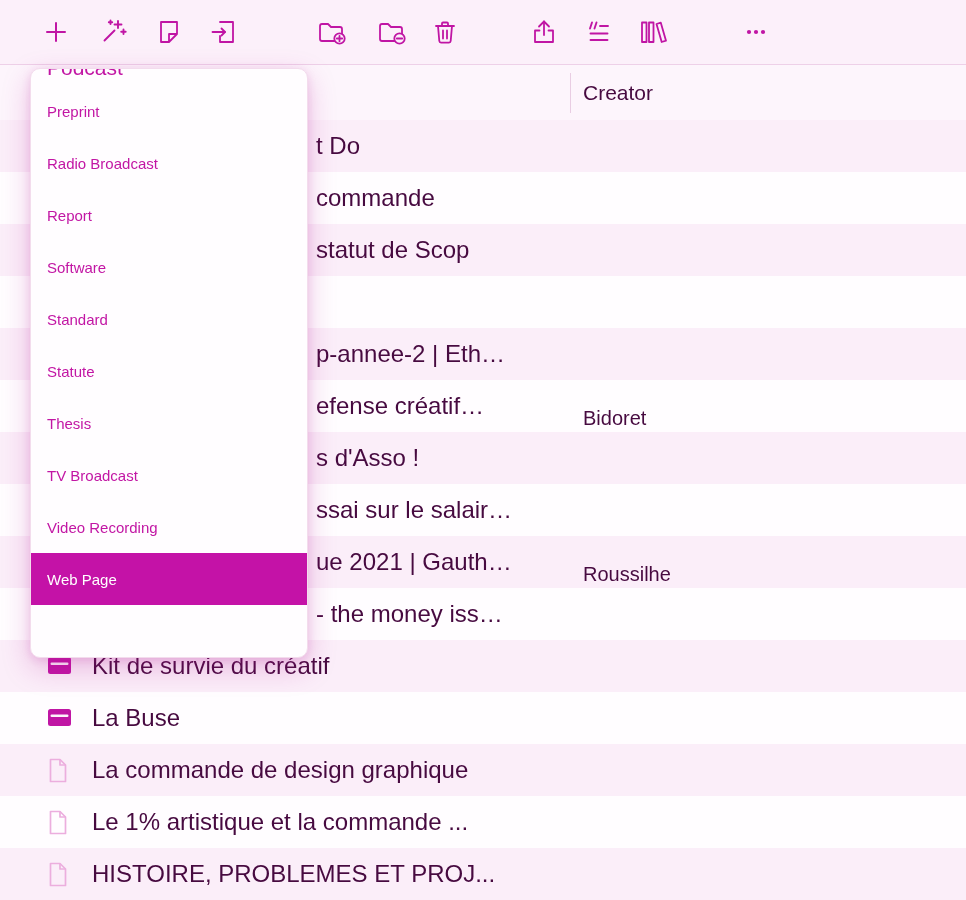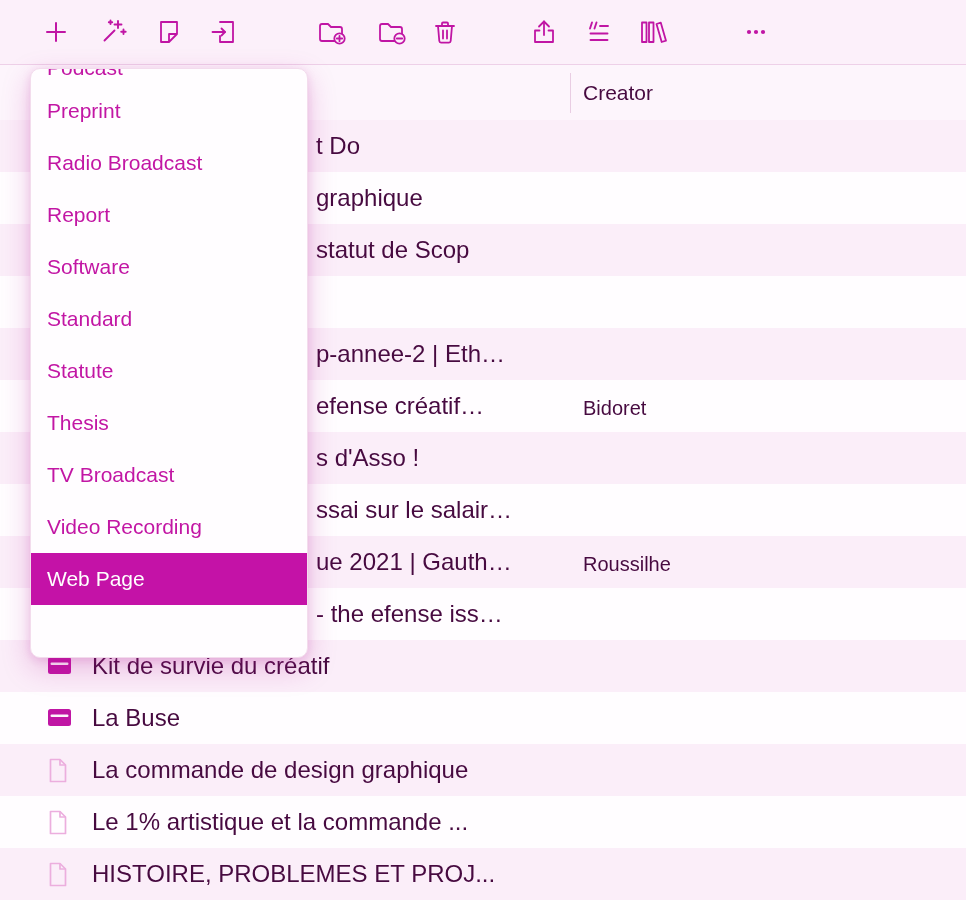--- a/index.html
+++ b/index.html
@@ -31,36 +31,36 @@
   .rows{position:absolute;left:0;top:120px;width:966px;}
   .row{position:relative;width:966px;height:52px;background:#fffdff;cursor:pointer;}
   .row.stripe{background:#fbeef9;}
   .row .title{
     position:absolute;top:0;height:52px;display:flex;align-items:center;
     font-size:24px;color:#470a40;white-space:nowrap;
   }
   .row.covered .title{left:316px;}
   .row.full .title{left:92px;}
   .row .creator{
-    position:absolute;left:583px;top:2px;height:52px;display:flex;align-items:center;
+    position:absolute;left:583px;top:12px;height:52px;display:flex;align-items:center;
     font-size:20px;color:#470a40;
   }
   .row .item-icon{position:absolute;left:46px;top:13px;width:28px;height:26px;}
   
   .menu{
     position:absolute;left:30px;top:68px;width:278px;height:590px;z-index:20;
     background:#fffdff;border:1px solid #f3dced;border-radius:10px;overflow:hidden;
     box-shadow:0 10px 28px rgba(182,28,152,0.25),0 2px 8px rgba(182,28,152,0.15);
     box-sizing:border-box;
   }
   .menu-clip{height:16px;overflow:hidden;}
   .menu-clip span{display:block;padding-left:16px;font-size:21px;line-height:24px;color:#c216a4;transform:translateY(-13px);}
   .menu-item{
     height:52px;display:flex;align-items:center;padding-left:16px;
-    font-size:21px;color:#c216a4;cursor:pointer;white-space:nowrap;
+    font-size:15px;color:#c216a4;cursor:pointer;white-space:nowrap;
   }
   .menu-item.selected{background:#c412a7;color:#ffffff;}
 </style>
 </head>
 <body>
 
 <div class="app">
 
   <div class="toolbar">
 
@@ -158,21 +158,21 @@
     <span class="creator-label">Creator</span>
   </div>
 
   <div class="rows">
 
     <div class="row stripe covered">
       <span class="title">t Do</span>
     </div>
 
     <div class="row covered">
-      <span class="title">graphique</span>
+      <span class="title">commande</span>
     </div>
 
     <div class="row stripe covered">
       <span class="title">statut de Scop</span>
     </div>
 
     <div class="row covered">
       <span class="title"></span>
     </div>
 
@@ -192,21 +192,21 @@
     <div class="row covered">
       <span class="title">ssai sur le salair…</span>
     </div>
 
     <div class="row stripe covered">
       <span class="title">ue 2021 | Gauth…</span>
       <span class="creator">Roussilhe</span>
     </div>
 
     <div class="row covered">
-      <span class="title">- the efense iss…</span>
+      <span class="title">- the money iss…</span>
     </div>
 
     <div class="row stripe full">
       <span class="item-icon">
         <svg width="27" height="25" viewBox="0 0 27 25">
           <rect x="2" y="4" width="23" height="17" rx="2.5" fill="#c015a4"></rect>
           <rect x="4.5" y="9.5" width="18" height="2.4" rx="1.2" fill="#fdf2fb"></rect>
         </svg>
       </span>
       <span class="title">Kit de survie du créatif</span>

